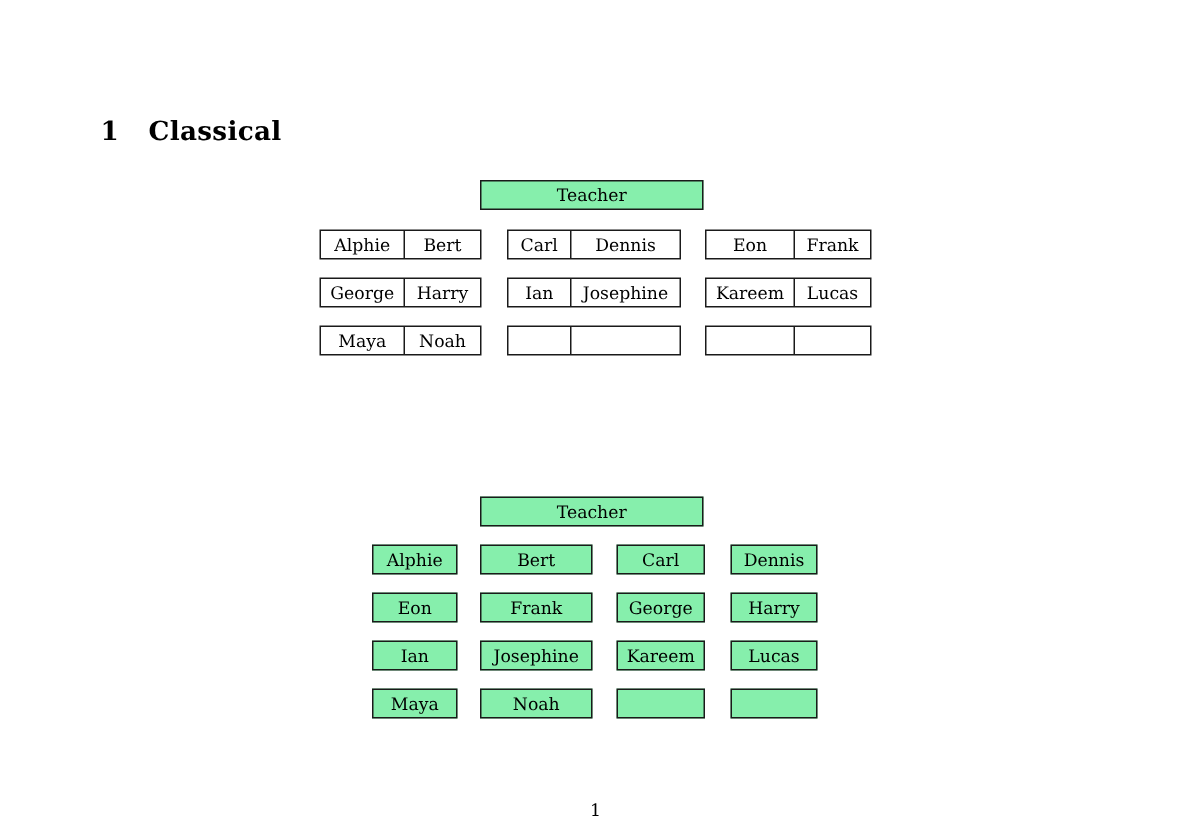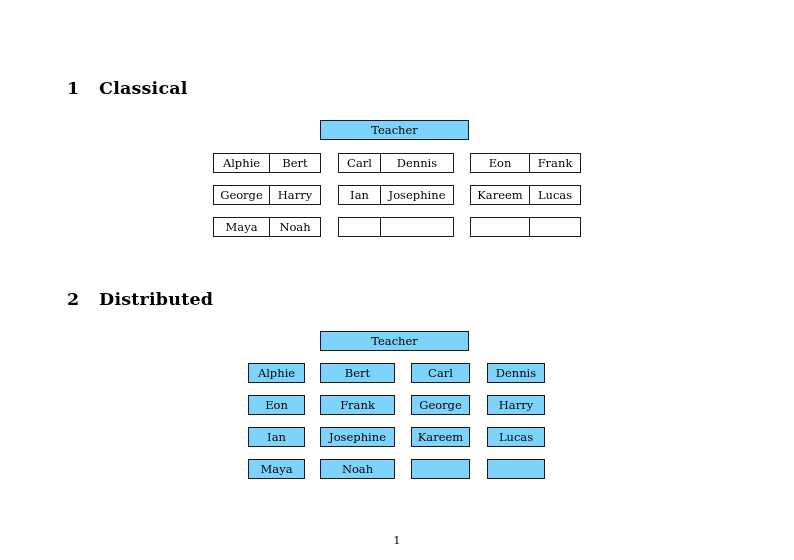--- a/index.html
+++ b/index.html
@@ -40,21 +40,21 @@
     width: 32px;
   }
   #heading-classical   { left: 67px; top: 64px; }
   #heading-distributed { left: 67px; top: 275px; }
 
   
   .box {
     position: absolute;
     box-sizing: border-box;
     border: 1px solid #1a1a1a;
-    background: #7dd3fc;
+    background: #86efac;
     height: 20px;
     line-height: 18px;
     text-align: center;
     font-size: 11.5px;
     color: #000;
     white-space: nowrap;
     overflow: hidden;
   }
 
   .teacher-box {
@@ -138,23 +138,20 @@
   </div>
   <div class="pair-group" style="left:470px; top:171px; width:111px;">
     <span class="cell" style="width:58px;">Kareem</span>
     <span class="cell right-cell" style="width:51px;">Lucas</span>
   </div>
   <div class="pair-group" style="left:470px; top:203px; width:111px;">
     <span class="cell" style="width:58px;"></span>
     <span class="cell right-cell" style="width:51px;"></span>
   </div>
 
-  <div class="section-heading" id="heading-distributed">
-    <span class="sec-num">2</span><span>Distributed</span>
-  </div>
 
   <div class="box teacher-box" id="teacher-box-2" style="left:320px; top:317px; width:149px;">Teacher</div>
 
   <div class="box" style="left:248px; top:349px; width:57px;">Alphie</div>
   <div class="box" style="left:320px; top:349px; width:75px;">Bert</div>
   <div class="box" style="left:411px; top:349px; width:59px;">Carl</div>
   <div class="box" style="left:487px; top:349px; width:58px;">Dennis</div>
 
   <div class="box" style="left:248px; top:381px; width:57px;">Eon</div>
   <div class="box" style="left:320px; top:381px; width:75px;">Frank</div>

